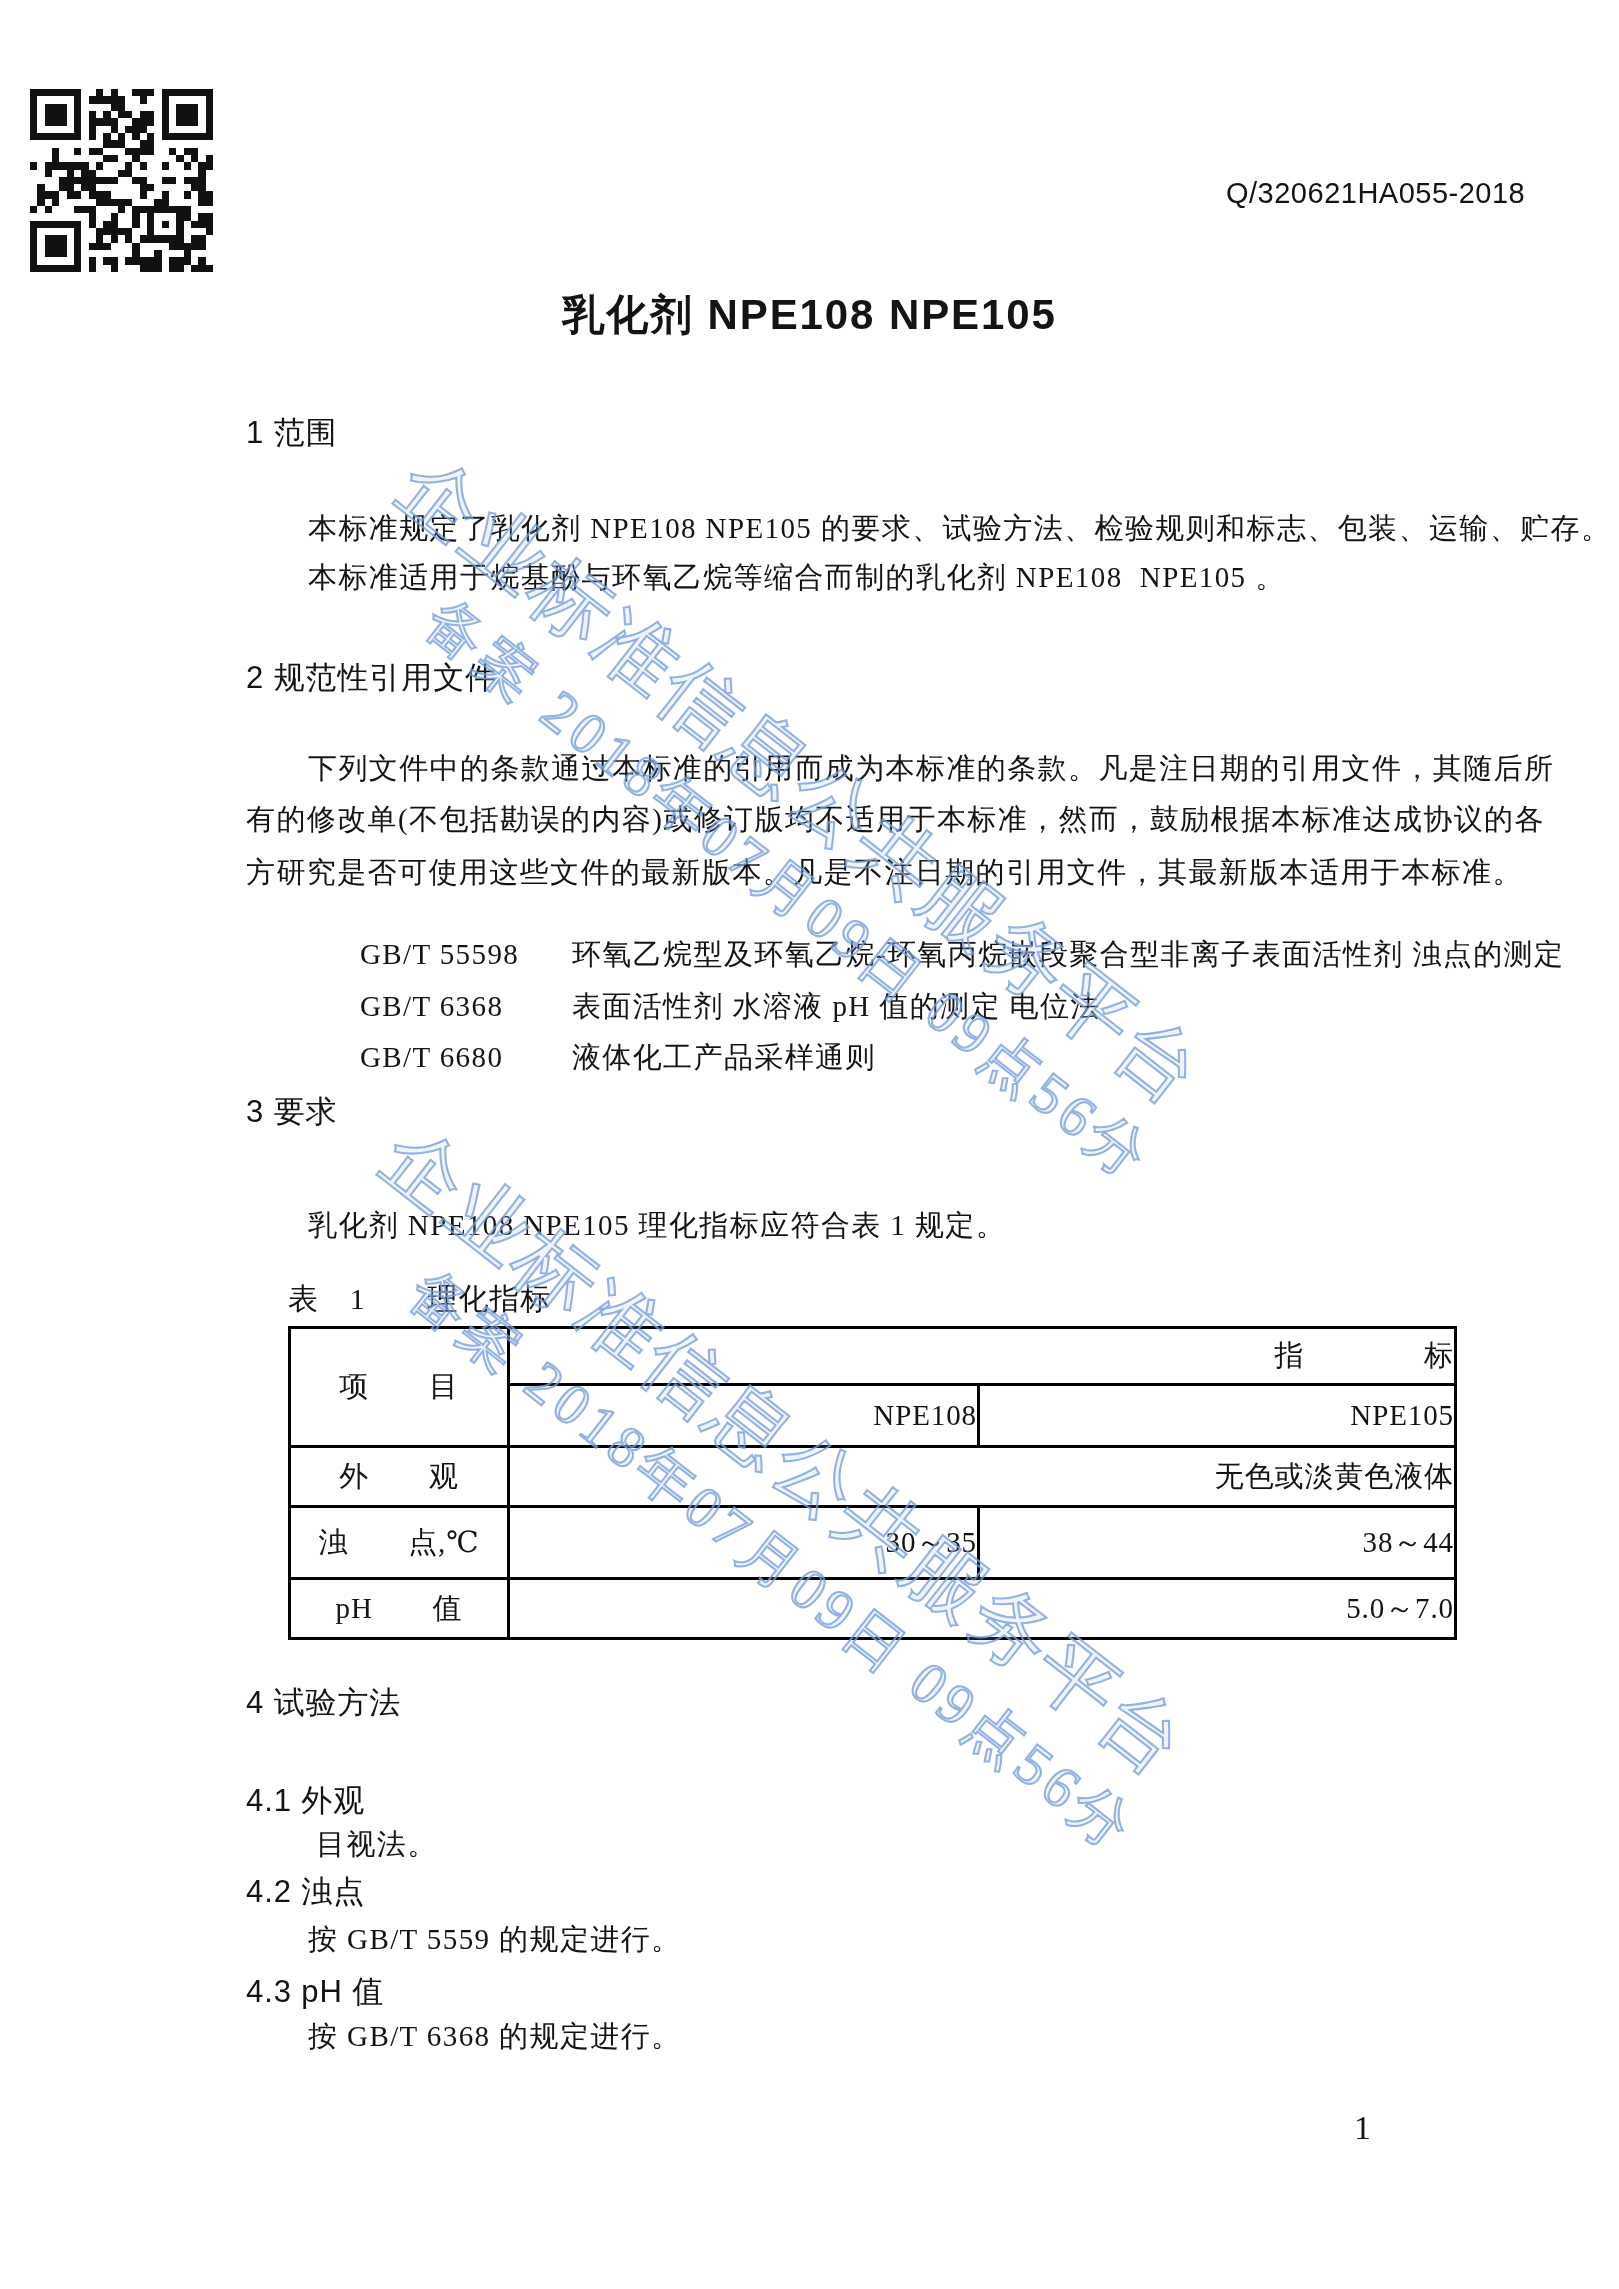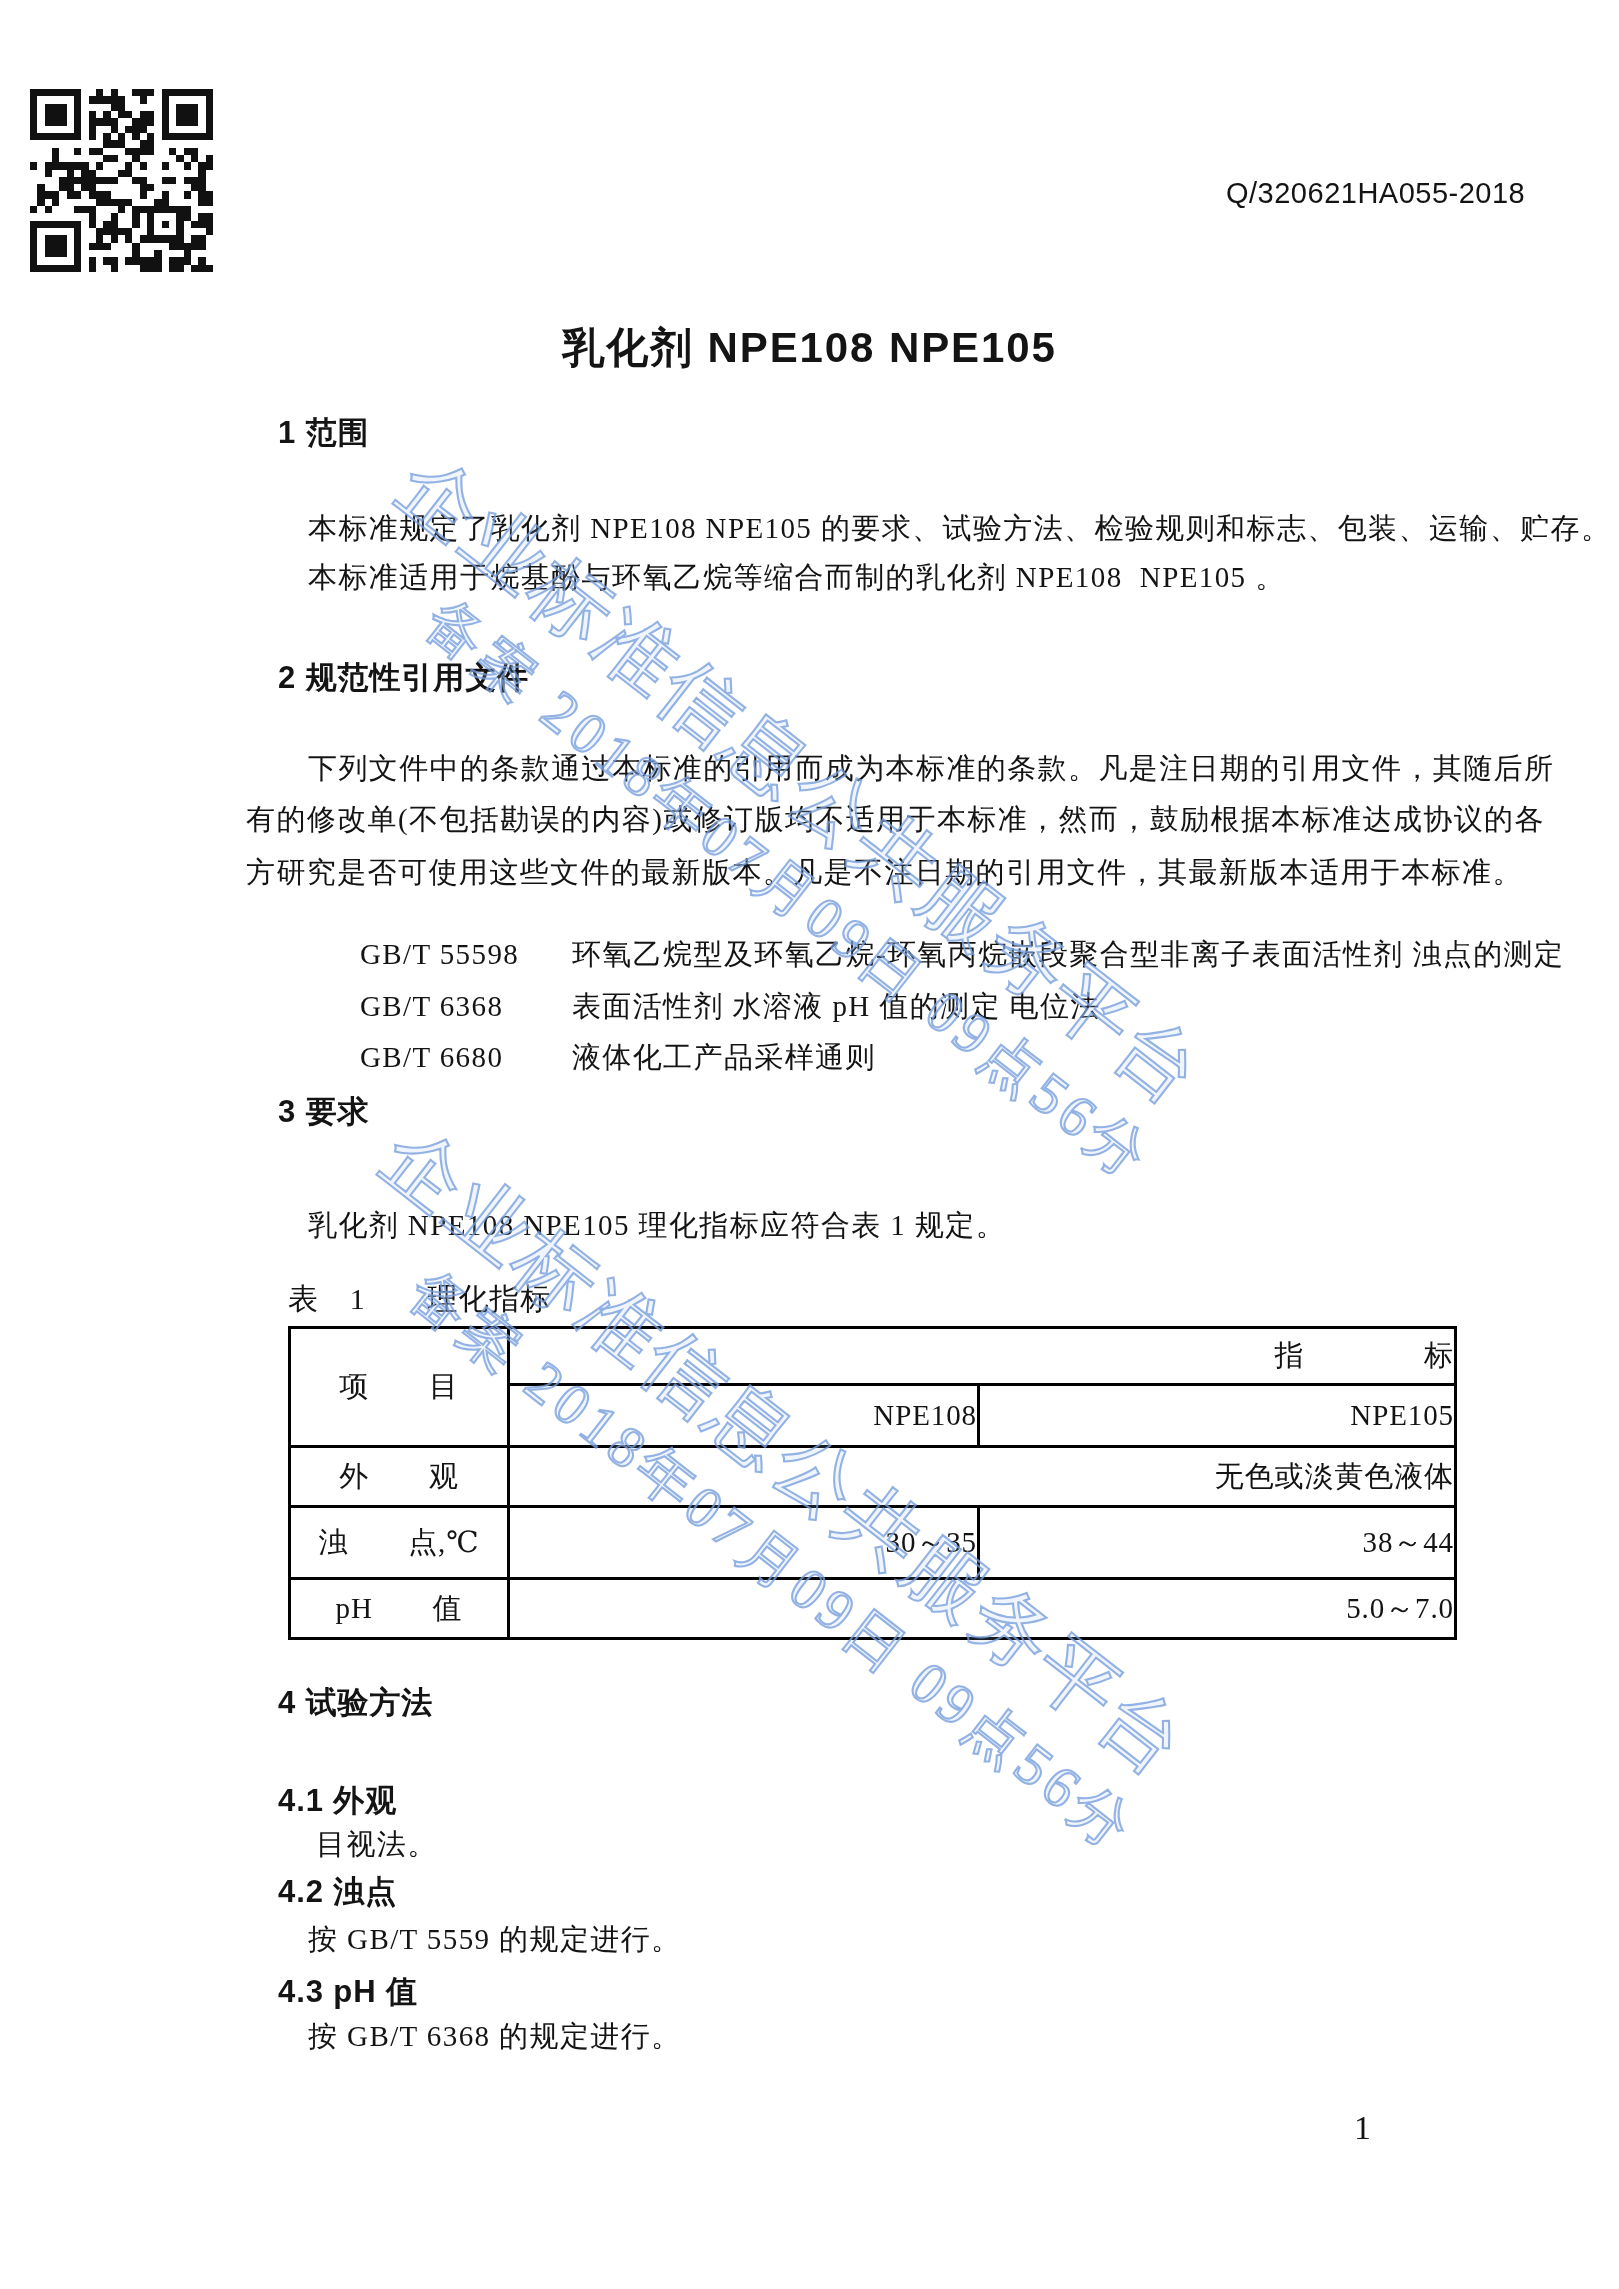--- a/index.html
+++ b/index.html
@@ -8,21 +8,21 @@
     width:1619px;height:2290px;
     background:#ffffff;
     overflow:hidden;
     font-family:"Liberation Serif","DejaVu Serif",serif;
     color:#141414;
   }
   .abs{position:absolute;white-space:pre;}
   .sans{font-family:"Liberation Sans","DejaVu Sans",sans-serif;}
   .docnum{font-size:29px;letter-spacing:0.5px;}
   .title{left:0;right:0;text-align:center;font-size:42px;font-weight:bold;letter-spacing:1.9px;}
-  .h{font-size:31px;font-weight:bold;font-family:"Liberation Sans","DejaVu Sans",sans-serif;letter-spacing:0.9px;margin-left:32px;}
+  .h{font-size:31px;font-weight:normal;font-family:"Liberation Sans","DejaVu Sans",sans-serif;letter-spacing:0.9px;}
   .t{font-size:29px;letter-spacing:1.4px;}
   .refline .code{display:inline-block;width:212px;}
   .caption{font-size:30px;letter-spacing:0.9px;}
   table.spec{
     border-collapse:collapse;
     table-layout:fixed;
     font-size:29px;
   }
   table.spec td{
     border:3.7px solid #000;
@@ -376,21 +376,21 @@
           <rect x="17" y="24" width="1" height="1"></rect>
           <rect x="19" y="24" width="1" height="1"></rect>
           <rect x="20" y="24" width="1" height="1"></rect>
           <rect x="22" y="24" width="1" height="1"></rect>
           <rect x="23" y="24" width="1" height="1"></rect>
           <rect x="24" y="24" width="1" height="1"></rect>
         </svg></div>
 
     <div class="abs sans docnum" style="left:1226px;top:177px;">Q/320621HA055-2018</div>
 
-    <div class="abs sans title" style="top:287px;margin-top:33px;">乳化剂 NPE108 NPE105</div>
+    <div class="abs sans title" style="top:287px;">乳化剂 NPE108 NPE105</div>
 
     <div class="abs h" style="left:246px;top:412px;">1 范围</div>
     <div class="abs t" style="left:308px;top:509px;">本标准规定了乳化剂 NPE108 NPE105 的要求、试验方法、检验规则和标志、包装、运输、贮存。</div>
     <div class="abs t" style="left:308px;top:558px;text-align:center;">本标准适用于烷基酚与环氧乙烷等缩合而制的乳化剂 NPE108  NPE105 。</div>
 
     <div class="abs h" style="left:246px;top:657px;">2 规范性引用文件</div>
     <div class="abs t" style="left:308px;top:749px;">下列文件中的条款通过本标准的引用而成为本标准的条款。凡是注日期的引用文件，其随后所</div>
     <div class="abs t" style="left:246px;top:800px;">有的修改单(不包括勘误的内容)或修订版均不适用于本标准，然而，鼓励根据本标准达成协议的各</div>
     <div class="abs t" style="left:246px;top:853px;">方研究是否可使用这些文件的最新版本。凡是不注日期的引用文件，其最新版本适用于本标准。</div>
 

